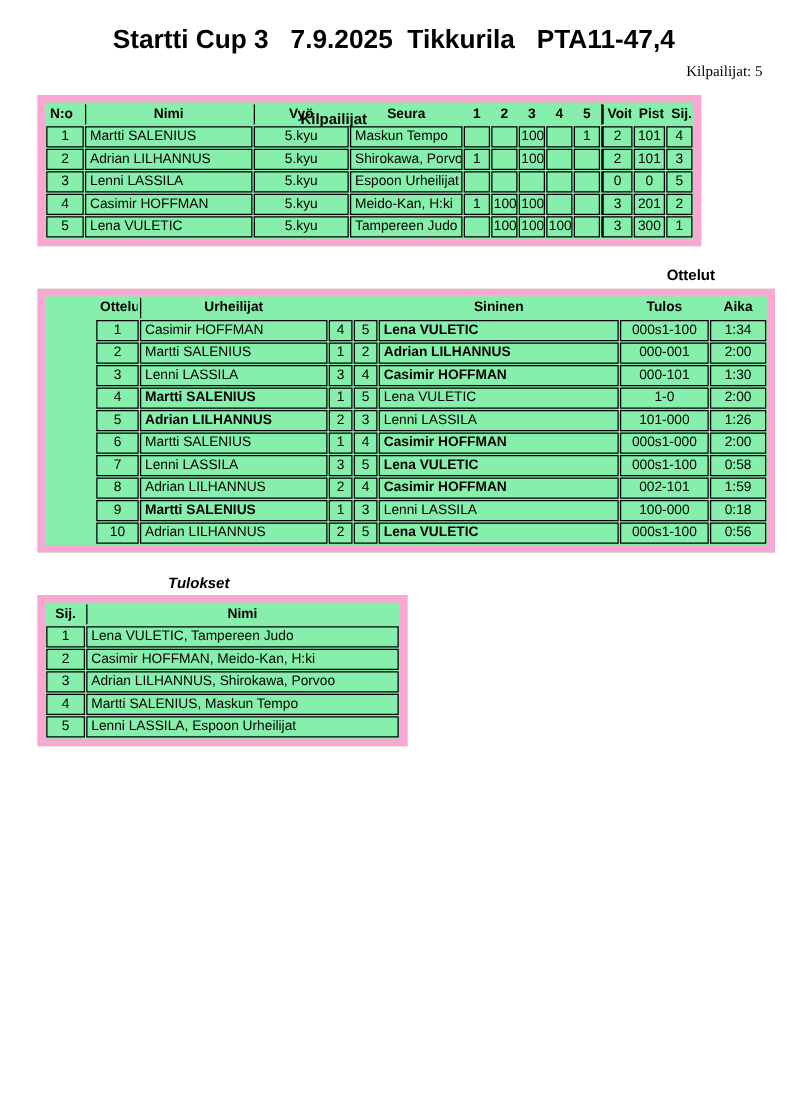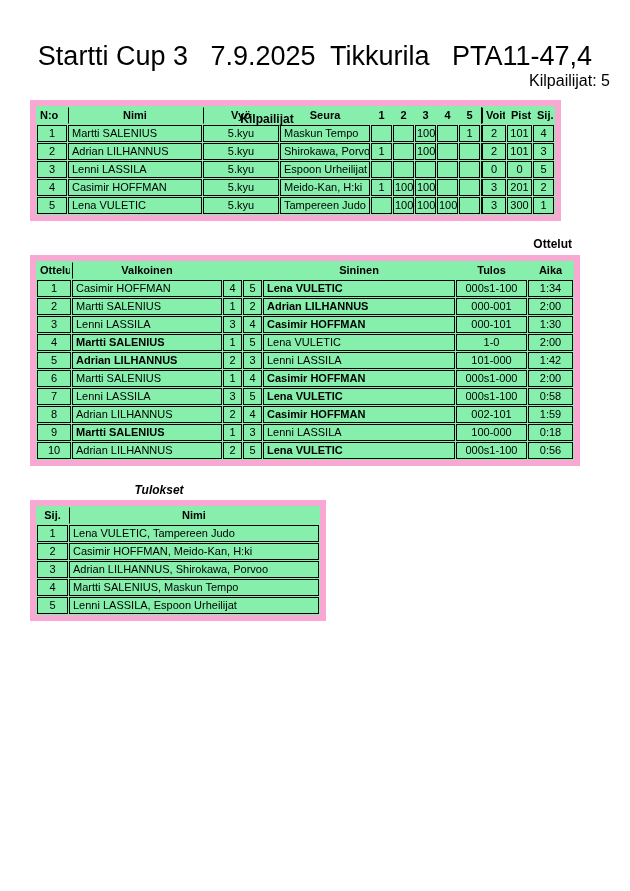--- a/index.html
+++ b/index.html
@@ -6,34 +6,34 @@
   body{background:#fff;}
   .page{
     position:relative;
     width:630px;height:891px;
     background:#fff;
     font-family:"Liberation Sans", sans-serif;
     color:#000;
     overflow:hidden;
   }
   .main-title{
-    margin:0;padding-top:44px;
+    margin:0;padding-top:20px;
     text-align:center;
-    font-size:27px;font-weight:normal;
+    font-size:21px;font-weight:bold;
     line-height:24px;
     white-space:pre;
   }
   .sub-row{position:relative;height:16px;margin-top:4px;}
   .section-title{
     font-size:12px;font-weight:bold;line-height:14px;text-align:center;
   }
   .sub-title{position:absolute;left:0;top:0;width:534px;margin-top:40px;}
   .count-label{
     position:absolute;right:20px;top:3px;
-    font-size:16px;line-height:12px;
+    font-size:12px;line-height:12px;font-family:Liberation Serif, serif;
   }
   table{
     border-collapse:separate;
     border-spacing:1px;
     table-layout:fixed;
     background:#86efac;
     border:6px solid #f9a8d4;
     margin-left:30px;
   }
   td,th{
@@ -49,21 +49,21 @@
   th{border:1px solid transparent;font-weight:bold;}
   th.hv{border-left-color:#000;}
   th.hthick{border-left:2px solid #000;}
   th.hl{text-align:left;padding-left:2px;}
   td.c{text-align:center;padding:0 1px;}
   td.l{text-align:left;}
   td.tl{border-left:2px solid #000;}
   td.win{font-weight:bold;}
   .t1{width:523px;margin-top:12px;}
   .ottelut-title{margin-top:16px;width:572px;text-align:right;}
-  .t2{width:542px;margin-top:4px;}
+  .t2{width:542px;margin-top:4px;padding-left:40px;}
   .tulokset-title{margin-top:17px;width:318px;font-style:italic;}
   .t3{width:288px;margin-top:3px;}
 </style>
 </head>
 <body>
 
 <div class="page">
 
   <h1 class="main-title">Startti Cup 3   7.9.2025  Tikkurila   PTA11-47,4</h1>
 
@@ -185,21 +185,21 @@
         <col style="width:150px">
         <col style="width:19px">
         <col style="width:19px">
       <col style="width:192px">
         <col style="width:71px">
         <col style="width:45px">
     </colgroup>
     <thead>
       <tr>
         <th class="hl">Ottelu</th>
-        <th class="hv">Valkoinen</th>
+        <th class="hv">Urheilijat</th>
         <th></th>
         <th></th>
         <th>Sininen</th>
         <th>Tulos</th>
         <th>Aika</th>
       </tr>
     </thead>
     <tbody id="t2-body">
         <tr>
           <td class="c">1</td>
@@ -237,21 +237,21 @@
           <td class="c">1-0</td>
           <td class="c">2:00</td>
         </tr>
         <tr>
           <td class="c">5</td>
           <td class="l win">Adrian LILHANNUS</td>
           <td class="c">2</td>
           <td class="c">3</td>
           <td class="l">Lenni LASSILA</td>
           <td class="c">101-000</td>
-          <td class="c">1:42</td>
+          <td class="c">1:26</td>
         </tr>
         <tr>
           <td class="c">6</td>
           <td class="l">Martti SALENIUS</td>
           <td class="c">1</td>
           <td class="c">4</td>
           <td class="l win">Casimir HOFFMAN</td>
           <td class="c">000s1-000</td>
           <td class="c">2:00</td>
         </tr>

